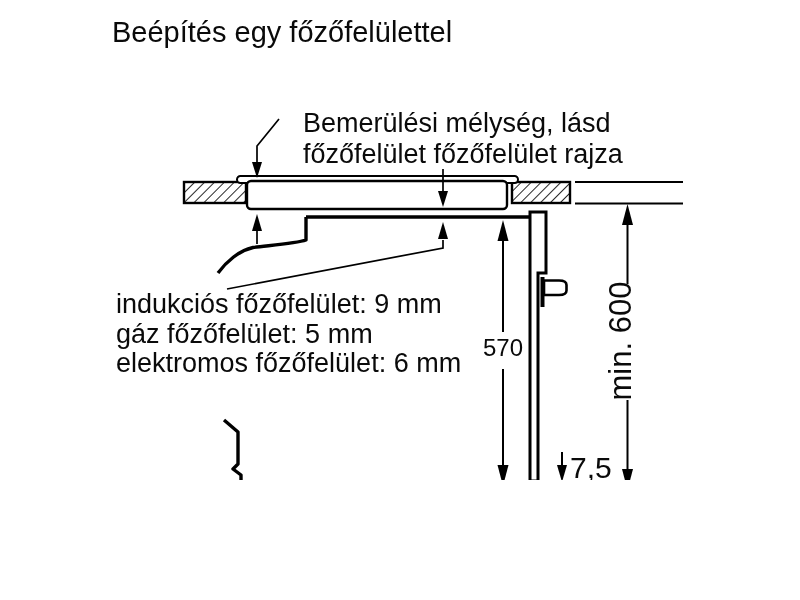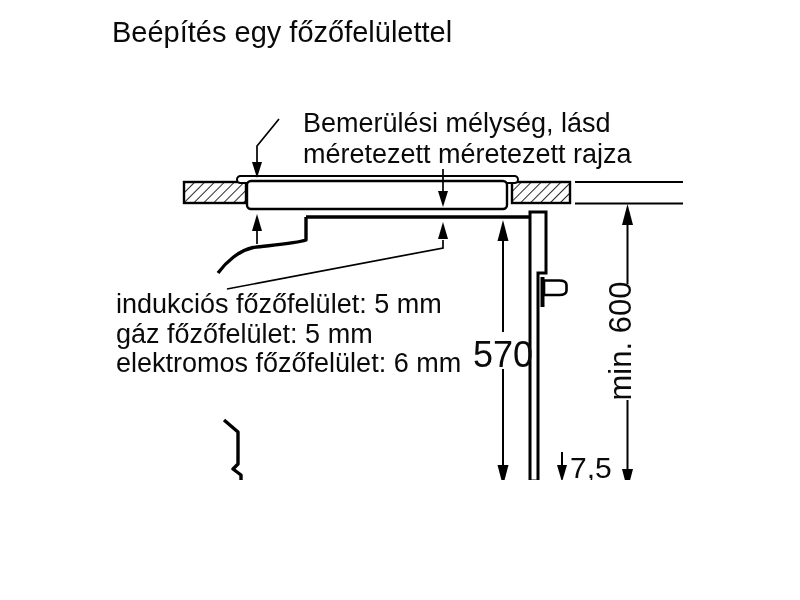--- a/index.html
+++ b/index.html
@@ -5,21 +5,21 @@
   html,body{margin:0;padding:0;background:#fff;}
   #stage{
     position:relative;width:800px;height:480px;background:#ffffff;
     font-family:"Liberation Sans","DejaVu Sans",sans-serif;
     color:#000;overflow:hidden;text-decoration:underline;
   }
   #stage .txt{position:absolute;white-space:nowrap;color:#0a0a0a;}
   .title{left:112px;top:16px;font-size:29px;}
   .annot{left:281px;top:108px;font-size:27px;line-height:31px;margin-left:22px;}
   .note{left:116px;top:290px;font-size:27px;line-height:29.5px;}
-  .dim570{left:462px;top:334px;width:82px;text-align:center;font-size:36px;}
+  .dim570{left:462px;top:334px;width:82px;text-align:center;font-size:24px;}
   .dim75{left:570px;top:451px;font-size:30px;}
   .dim600{left:621px;top:341px;font-size:31px;transform:translate(-50%,-50%) rotate(-90deg);transform-origin:center;}
   .footer{left:476px;top:558px;font-size:29px;}
   svg{position:absolute;left:0;top:0;}
   svg *{vector-effect:none;}
 </style>
 </head>
 <body>
 
 <div id="stage">
@@ -99,25 +99,25 @@
     <g fill="#000" stroke="none">
       <path d="M562,482 l-5,-17 h10 z"></path>
       <path d="M562,493.5 l-5,17 h10 z"></path>
     </g>
   </svg>
 
   <div class="txt title">Beépítés egy főzőfelülettel</div>
 
   <div class="txt annot">
     <div>Bemerülési mélység, lásd</div>
-    <div>méretezett méretezett rajza</div>
+    <div>főzőfelület főzőfelület rajza</div>
   </div>
 
   <div class="txt note">
-    <div>indukciós főzőfelület: 5 mm</div>
+    <div>indukciós főzőfelület: 9 mm</div>
     <div>gáz főzőfelület: 5 mm</div>
     <div>elektromos főzőfelület: 6 mm</div>
   </div>
 
   <div class="txt dim570">570</div>
   <div class="txt dim600">min. 600</div>
   <div class="txt dim75">7,5</div>
 
 </div>
 

